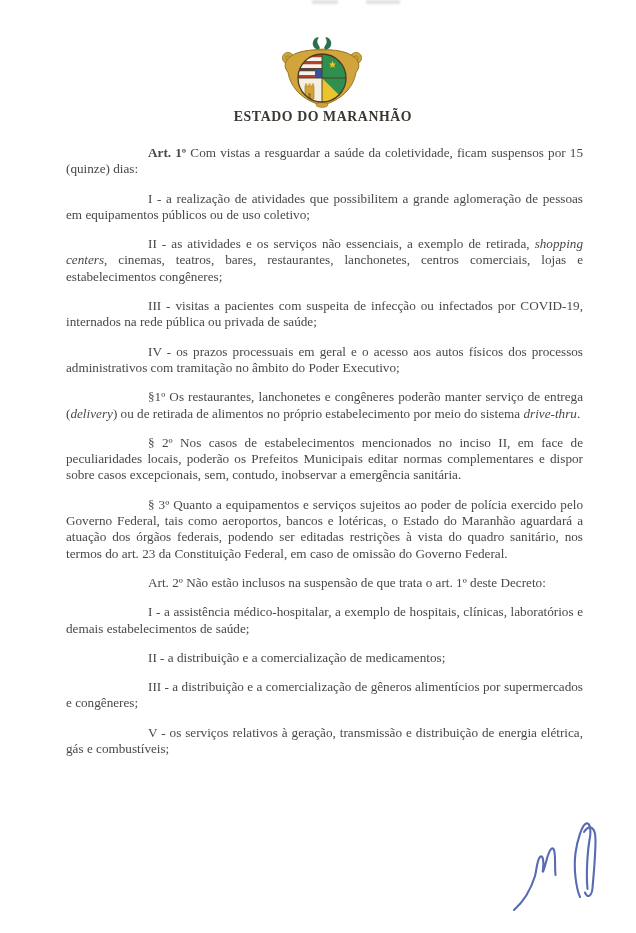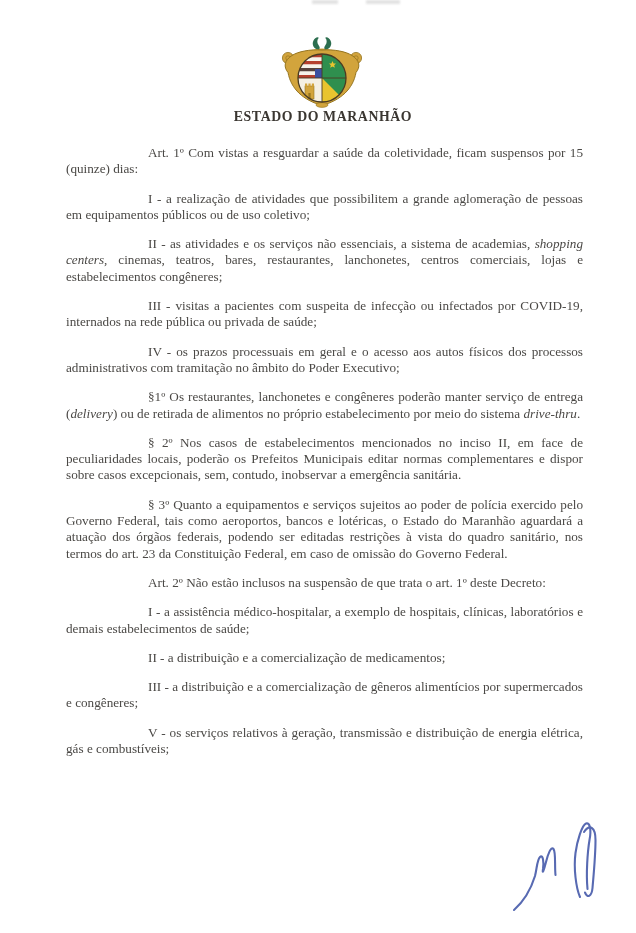--- a/index.html
+++ b/index.html
@@ -110,23 +110,23 @@
 
       <line x1="50" y1="18" x2="50" y2="66" style="stroke:var(--outline)" stroke-width="0.9"></line>
       <line x1="26" y1="42" x2="74" y2="42" style="stroke:var(--outline)" stroke-width="0.9"></line>
     </g>
     <circle cx="50" cy="42" r="24" style="fill:none;stroke:var(--outline)" stroke-width="1.3"></circle>
   </svg>
 
   <h1 class="institution">ESTADO DO MARANHÃO</h1>
 
   <div class="doc-body">
-      <p><span style="font-weight: normal;">Art. 1º</span><span> Com vistas a resguardar a saúde da coletividade, ficam suspensos por 15 (quinze) dias:</span></p>
+      <p><span style="font-weight: bold;">Art. 1º</span><span> Com vistas a resguardar a saúde da coletividade, ficam suspensos por 15 (quinze) dias:</span></p>
       <p><span>I - a realização de atividades que possibilitem a grande aglomeração de pessoas em equipamentos públicos ou de uso coletivo;</span></p>
-      <p><span>II - as atividades e os serviços não essenciais, a sistema de academias, </span><span style="font-style: italic;">shopping centers</span><span>, cinemas, teatros, bares, restaurantes, lanchonetes, centros comerciais, lojas e estabelecimentos congêneres;</span></p>
+      <p><span>II - as atividades e os serviços não essenciais, a exemplo de retirada, </span><span style="font-style: italic;">shopping centers</span><span>, cinemas, teatros, bares, restaurantes, lanchonetes, centros comerciais, lojas e estabelecimentos congêneres;</span></p>
       <p><span>III - visitas a pacientes com suspeita de infecção ou infectados por COVID-19, internados na rede pública ou privada de saúde;</span></p>
       <p><span>IV - os prazos processuais em geral e o acesso aos autos físicos dos processos administrativos com tramitação no âmbito do Poder Executivo;</span></p>
       <p><span>§1º Os restaurantes, lanchonetes e congêneres poderão manter serviço de entrega (</span><span style="font-style: italic;">delivery</span><span>) ou de retirada de alimentos no próprio estabelecimento por meio do sistema </span><span style="font-style: italic;">drive-thru</span><span>.</span></p>
       <p><span>§ 2º Nos casos de estabelecimentos mencionados no inciso II, em face de peculiaridades locais, poderão os Prefeitos Municipais editar normas complementares e dispor sobre casos excepcionais, sem, contudo, inobservar a emergência sanitária.</span></p>
       <p><span>§ 3º Quanto a equipamentos e serviços sujeitos ao poder de polícia exercido pelo Governo Federal, tais como aeroportos, bancos e lotéricas, o Estado do Maranhão aguardará a atuação dos órgãos federais, podendo ser editadas restrições à vista do quadro sanitário, nos termos do art. 23 da Constituição Federal, em caso de omissão do Governo Federal.</span></p>
       <p><span style="font-weight: normal;">Art. 2º</span><span> Não estão inclusos na suspensão de que trata o art. 1º deste Decreto:</span></p>
       <p><span>I - a assistência médico-hospitalar, a exemplo de hospitais, clínicas, laboratórios e demais estabelecimentos de saúde;</span></p>
       <p><span>II - a distribuição e a comercialização de medicamentos;</span></p>
       <p><span>III - a distribuição e a comercialização de gêneros alimentícios por supermercados e congêneres;</span></p>
       <p><span>V - os serviços relativos à geração, transmissão e distribuição de energia elétrica, gás e combustíveis;</span></p>

